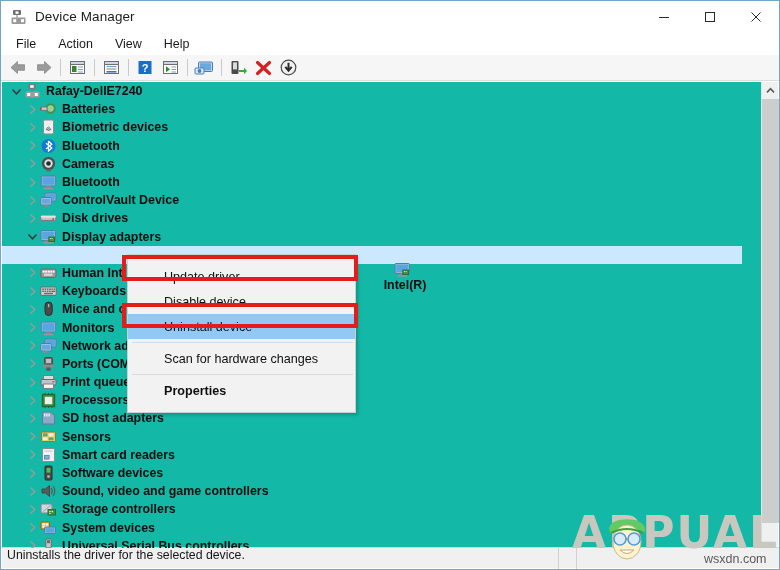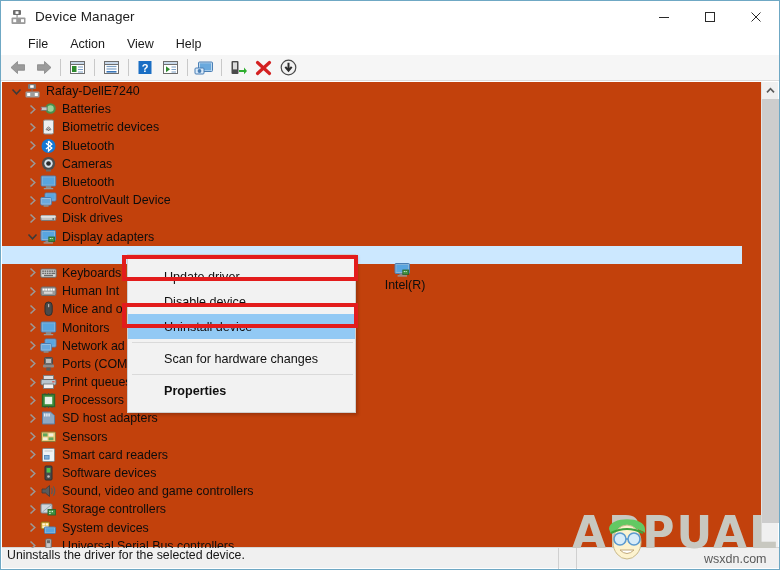--- a/index.html
+++ b/index.html
@@ -44,21 +44,21 @@
     color: #2a2a2a;
   }
   .win-btn svg { display: block; }
 
   
   .menubar {
     position: absolute; left: 0; top: 31px;
     width: 778px; height: 23px;
     background: #ffffff;
     display: flex; align-items: center;
-    padding-left: 16px;
+    padding-left: 4px;
   }
   .menu-item {
     font-size: 12.5px; color: #1a1a1a;
     padding: 2px 11px;
   }
 
   
   .toolbar {
     position: absolute; left: 0; top: 54px;
     width: 778px; height: 26px;
@@ -74,22 +74,23 @@
   }
   .tb-sep {
     width: 1px; height: 17px;
     background: #c9c9c9; margin: 0 4px;
   }
 
   
   .treepanel {
     position: absolute; left: 1px; top: 81px;
     width: 760px; height: 466px;
-    background: #c2410c;
+    background: #14b8a6;
     overflow: hidden;
+    font-weight: bold;
   }
   .tree-row {
     position: relative;
     height: 18.2px;
     display: flex; align-items: center;
     white-space: nowrap;
     font-size: 12.4px;
     color: #0d0d0d;
   }
   .tree-row.sel .rowfill {
@@ -481,20 +482,37 @@
         <span class="ticon"><svg width="17" height="16" viewBox="0 0 17 16">
             <rect x="1" y="1.5" width="14.5" height="10" rx="1" fill="#8fb7d6" stroke="#4a7fb5" stroke-width="1"></rect>
             <rect x="2.4" y="2.8" width="11.7" height="7.2" fill="#58a5e0"></rect>
             <rect x="5.5" y="11.5" width="5.4" height="1.7" fill="#8a8a8a"></rect>
             <rect x="3.6" y="13.2" width="9.4" height="1.4" fill="#9a9a9a"></rect>
             <rect x="8.8" y="8" width="5.8" height="4.6" fill="#3f8f3f" stroke="#2a662a" stroke-width=".8"></rect>
             <rect x="9.8" y="9" width="1.1" height="1.1" fill="#cfe8cf"></rect>
             <rect x="11.6" y="9" width="1.1" height="1.1" fill="#cfe8cf"></rect>
           </svg></span>
         <span class="tlabel">Intel(R)</span>
+      </div>
+      <div class="tree-row d1">
+        <span class="chev">
+          <svg width="11" height="11" viewBox="0 0 11 11">
+            <path d="M3.5 1.5 L7.8 5.5 L3.5 9.5" fill="none" stroke="#9a9a9a" stroke-width="1.5"></path>
+          </svg>
+        </span>
+        <span class="ticon"><svg width="17" height="16" viewBox="0 0 17 16">
+            <rect x="1" y="4" width="15" height="8.5" rx="1.6" fill="#9a9a9a" stroke="#6a6a6a" stroke-width="1"></rect>
+            <rect x="2.6" y="5.6" width="2" height="2" fill="#fff"></rect>
+            <rect x="5.2" y="5.6" width="2" height="2" fill="#fff"></rect>
+            <rect x="7.8" y="5.6" width="2" height="2" fill="#fff"></rect>
+            <rect x="10.4" y="5.6" width="2" height="2" fill="#fff"></rect>
+            <rect x="13" y="5.6" width="1.6" height="2" fill="#fff"></rect>
+            <rect x="4" y="8.6" width="8.5" height="2.2" fill="#d8d8d8"></rect>
+          </svg></span>
+        <span class="tlabel">Human Int</span>
       </div>
       <div class="tree-row d1">
         <span class="chev">
           <svg width="11" height="11" viewBox="0 0 11 11">
             <path d="M3.5 1.5 L7.8 5.5 L3.5 9.5" fill="none" stroke="#9a9a9a" stroke-width="1.5"></path>
           </svg>
         </span>
         <span class="ticon"><svg width="17" height="16" viewBox="0 0 17 16">
             <rect x="0.8" y="4" width="15.4" height="8.3" rx="1" fill="#d8d8d8" stroke="#6a6a6a" stroke-width="1"></rect>
             <rect x="2.2" y="5.4" width="1.7" height="1.5" fill="#6a6a6a"></rect>
@@ -512,37 +530,20 @@
           </svg></span>
         <span class="tlabel">Keyboards</span>
       </div>
       <div class="tree-row d1">
         <span class="chev">
           <svg width="11" height="11" viewBox="0 0 11 11">
             <path d="M3.5 1.5 L7.8 5.5 L3.5 9.5" fill="none" stroke="#9a9a9a" stroke-width="1.5"></path>
           </svg>
         </span>
         <span class="ticon"><svg width="17" height="16" viewBox="0 0 17 16">
-            <rect x="1" y="4" width="15" height="8.5" rx="1.6" fill="#9a9a9a" stroke="#6a6a6a" stroke-width="1"></rect>
-            <rect x="2.6" y="5.6" width="2" height="2" fill="#fff"></rect>
-            <rect x="5.2" y="5.6" width="2" height="2" fill="#fff"></rect>
-            <rect x="7.8" y="5.6" width="2" height="2" fill="#fff"></rect>
-            <rect x="10.4" y="5.6" width="2" height="2" fill="#fff"></rect>
-            <rect x="13" y="5.6" width="1.6" height="2" fill="#fff"></rect>
-            <rect x="4" y="8.6" width="8.5" height="2.2" fill="#d8d8d8"></rect>
-          </svg></span>
-        <span class="tlabel">Human Int</span>
-      </div>
-      <div class="tree-row d1">
-        <span class="chev">
-          <svg width="11" height="11" viewBox="0 0 11 11">
-            <path d="M3.5 1.5 L7.8 5.5 L3.5 9.5" fill="none" stroke="#9a9a9a" stroke-width="1.5"></path>
-          </svg>
-        </span>
-        <span class="ticon"><svg width="17" height="16" viewBox="0 0 17 16">
             <rect x="5" y="1" width="7.2" height="13.5" rx="3.6" fill="#4a4a4a" stroke="#2e2e2e" stroke-width="1"></rect>
             <rect x="8.2" y="3" width="1" height="3.2" rx=".5" fill="#d4d4d4"></rect>
           </svg></span>
         <span class="tlabel">Mice and o</span>
       </div>
       <div class="tree-row d1">
         <span class="chev">
           <svg width="11" height="11" viewBox="0 0 11 11">
             <path d="M3.5 1.5 L7.8 5.5 L3.5 9.5" fill="none" stroke="#9a9a9a" stroke-width="1.5"></path>
           </svg>

